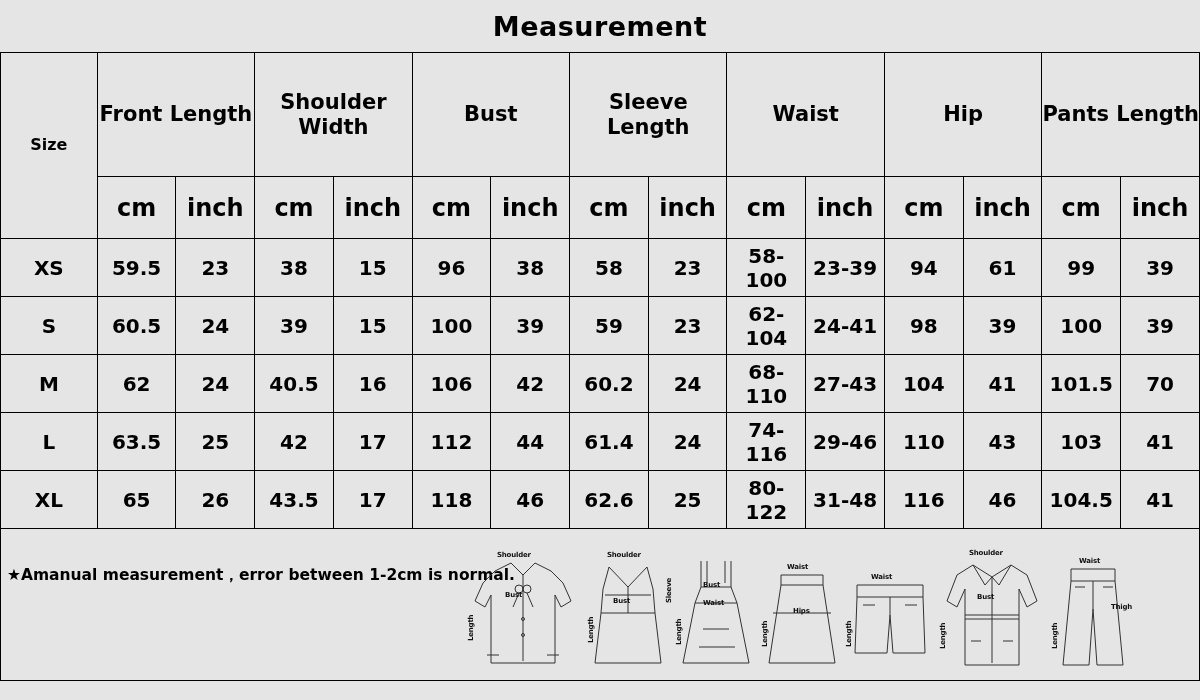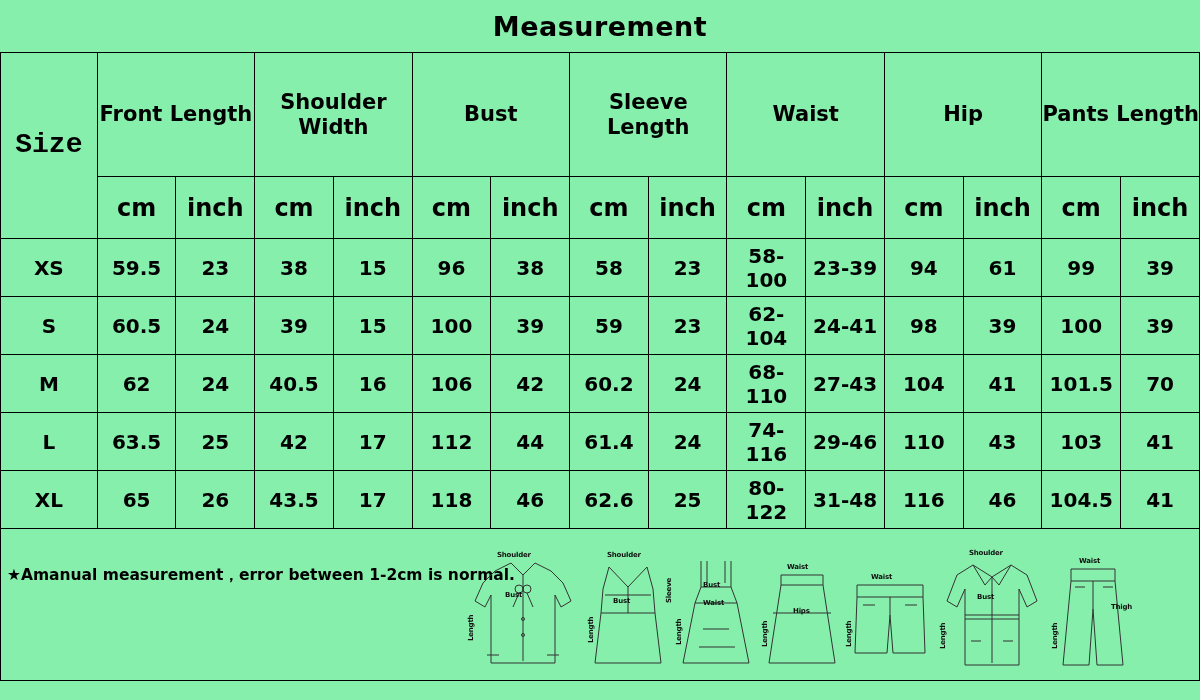--- a/index.html
+++ b/index.html
@@ -7,21 +7,21 @@
     margin: 0; padding: 0;
     width: 1200px; height: 700px;
     background: #ffffff;
     font-family: "DejaVu Sans", sans-serif;
     color: #000;
     overflow: hidden;
   }
   #page {
     position: relative;
     width: 1200px; height: 700px;
-    background: #86efac;
+    background: #e5e5e5;
   }
   .title {
     text-align: center;
     font-size: 27px;
     font-weight: bold;
     letter-spacing: 0.5px;
     padding: 11px 0 10px 0;
     color: #000;
   }
   table.measure {
@@ -37,22 +37,21 @@
     color: #000;
     padding: 0;
   }
   
   .hdr-group {
     height: 124px;
     font-size: 21px;
     line-height: 1.15;
   }
   .hdr-size {
-    font-size: 28px;
-    font-family: Liberation Mono, monospace;
+    font-size: 16px;
   }
   .hdr-unit {
     height: 62px;
     font-size: 24px;
   }
   .datarow td {
     height: 58px;
     font-size: 20px;
     font-weight: normal;
   }

